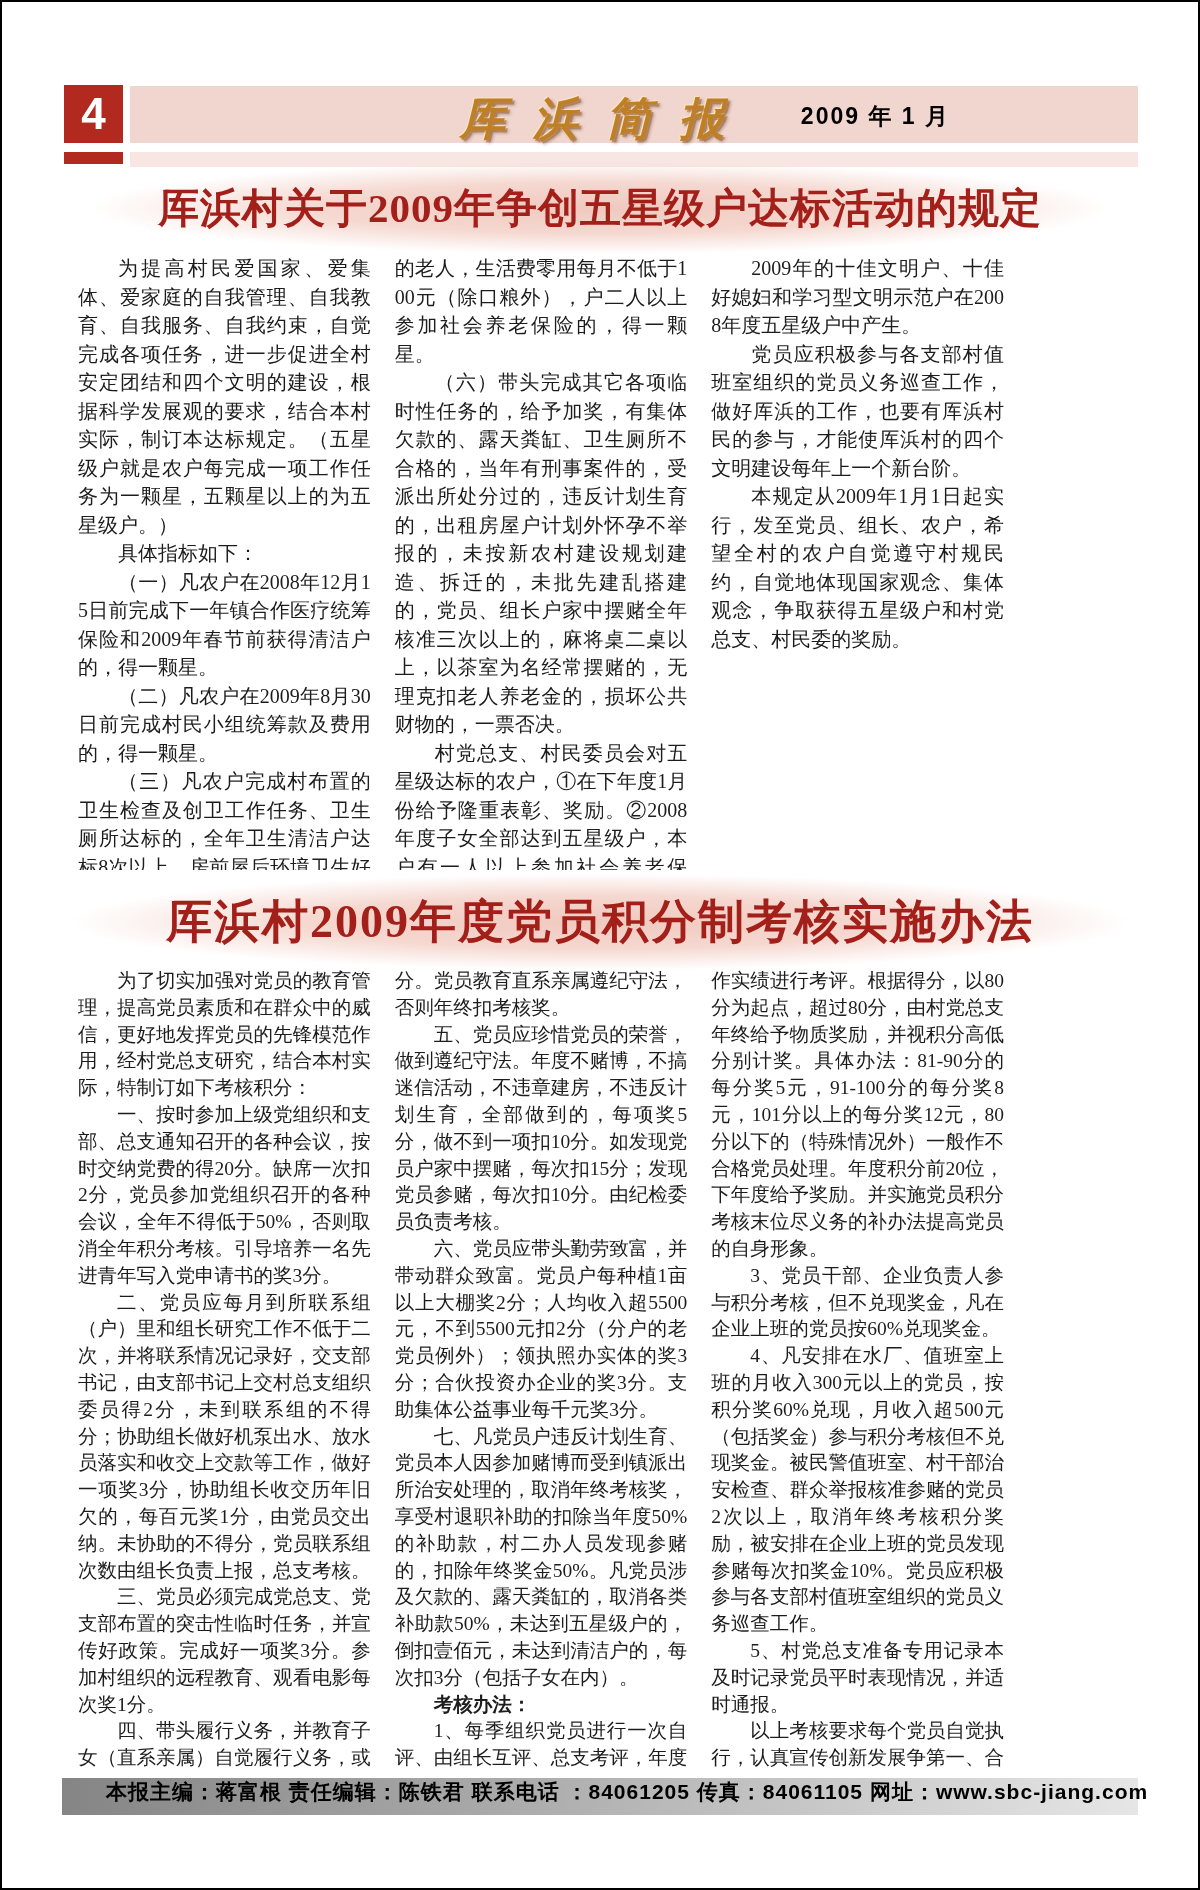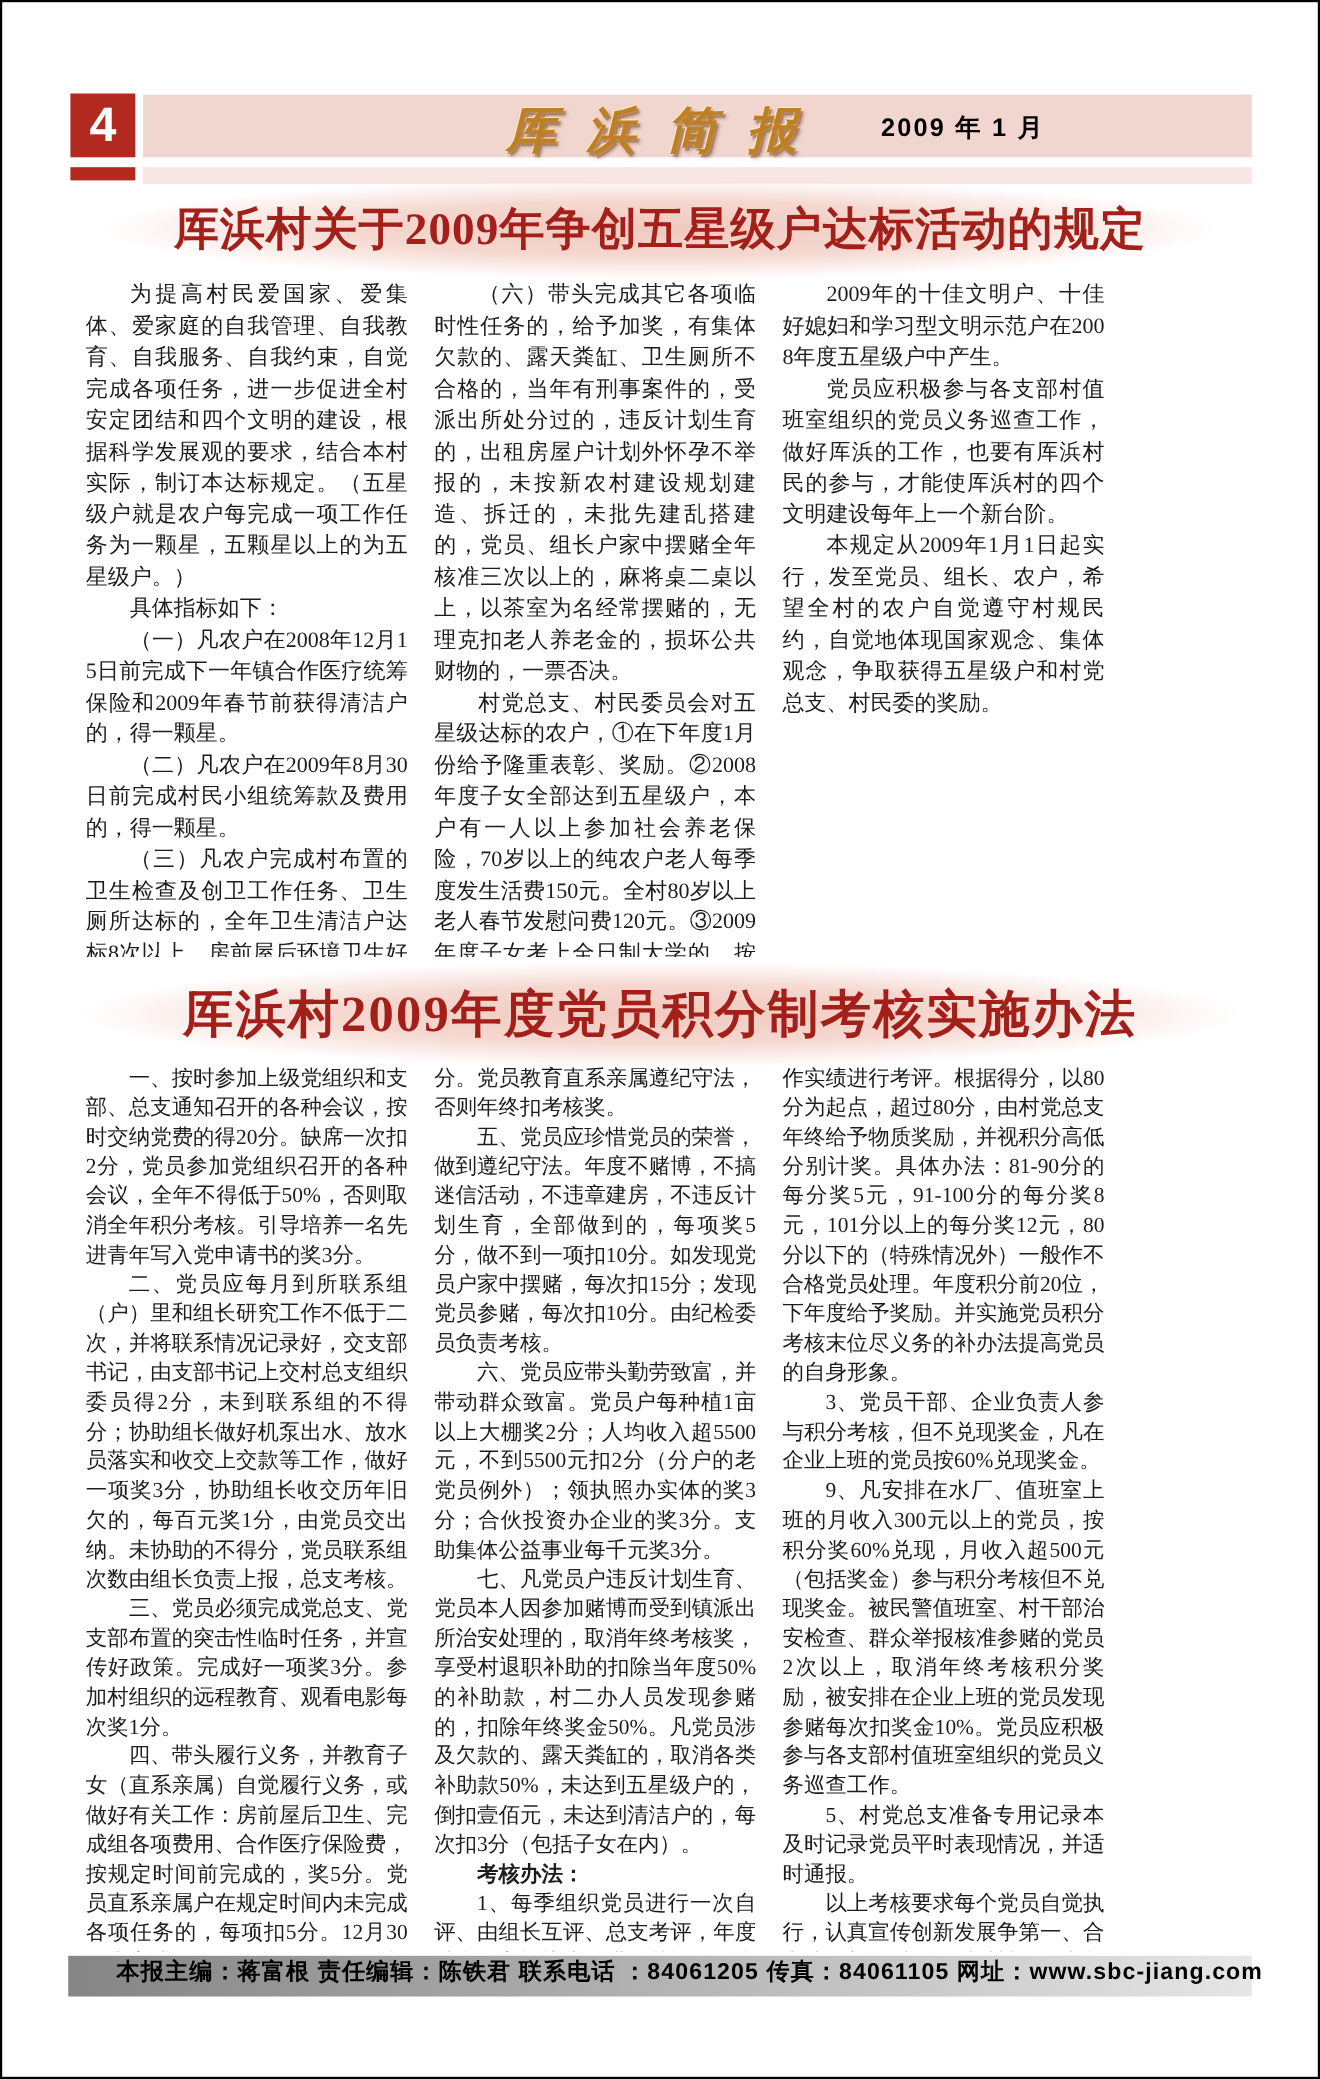--- a/index.html
+++ b/index.html
@@ -87,53 +87,55 @@
   </div>
   <div class="article a1">
     <div class="col">
         <p class="para s-p">为提高村民爱国家、爱集体、爱家庭的自我管理、自我教育、自我服务、自我约束，自觉完成各项任务，进一步促进全村安定团结和四个文明的建设，根据科学发展观的要求，结合本村实际，制订本达标规定。（五星级户就是农户每完成一项工作任务为一颗星，五颗星以上的为五星级户。）</p>
         <p class="para s-p">具体指标如下：</p>
         <p class="para s-p">（一）凡农户在2008年12月15日前完成下一年镇合作医疗统筹保险和2009年春节前获得清洁户的，得一颗星。</p>
         <p class="para s-p">（二）凡农户在2009年8月30日前完成村民小组统筹款及费用的，得一颗星。</p>
         <p class="para s-p">（三）凡农户完成村布置的卫生检查及创卫工作任务、卫生厕所达标的，全年卫生清洁户达标8次以上，房前屋后环境卫生好室内整洁，得一颗星。</p>
       </div>
     <div class="col">
+        <p class="para s-cont">的老人，生活费零用每月不低于100元（除口粮外），户二人以上参加社会养老保险的，得一颗星。</p>
         <p class="para s-p">（六）带头完成其它各项临时性任务的，给予加奖，有集体欠款的、露天粪缸、卫生厕所不合格的，当年有刑事案件的，受派出所处分过的，违反计划生育的，出租房屋户计划外怀孕不举报的，未按新农村建设规划建造、拆迁的，未批先建乱搭建的，党员、组长户家中摆赌全年核准三次以上的，麻将桌二桌以上，以茶室为名经常摆赌的，无理克扣老人养老金的，损坏公共财物的，一票否决。</p>
         <p class="para s-p">村党总支、村民委员会对五星级达标的农户，①在下年度1月份给予隆重表彰、奖励。②2008年度子女全部达到五星级户，本户有一人以上参加社会养老保险，70岁以上的纯农户老人每季度发生活费150元。全村80岁以上老人春节发慰问费120元。③2009年度子女考上全日制大学的，按五星级户达标年数，一次性每年奖</p>
       </div>
     <div class="col">
         <p class="para s-p">2009年的十佳文明户、十佳好媳妇和学习型文明示范户在2008年度五星级户中产生。</p>
         <p class="para s-p">党员应积极参与各支部村值班室组织的党员义务巡查工作，做好厍浜的工作，也要有厍浜村民的参与，才能使厍浜村的四个文明建设每年上一个新台阶。</p>
         <p class="para s-p">本规定从2009年1月1日起实行，发至党员、组长、农户，希望全村的农户自觉遵守村规民约，自觉地体现国家观念、集体观念，争取获得五星级户和村党总支、村民委的奖励。</p>
       </div>
   </div>
 
   <div class="title-block tb2">
     <div class="title-ellipse"></div>
     <div class="title-text t2">厍浜村2009年度党员积分制考核实施办法</div>
   </div>
   <div class="article a2">
     <div class="col">
+        <p class="para s-p">为了切实加强对党员的教育管理，提高党员素质和在群众中的威信，更好地发挥党员的先锋模范作用，经村党总支研究，结合本村实际，特制订如下考核积分：</p>
         <p class="para s-p">一、按时参加上级党组织和支部、总支通知召开的各种会议，按时交纳党费的得20分。缺席一次扣2分，党员参加党组织召开的各种会议，全年不得低于50%，否则取消全年积分考核。引导培养一名先进青年写入党申请书的奖3分。</p>
         <p class="para s-p">二、党员应每月到所联系组（户）里和组长研究工作不低于二次，并将联系情况记录好，交支部书记，由支部书记上交村总支组织委员得2分，未到联系组的不得分；协助组长做好机泵出水、放水员落实和收交上交款等工作，做好一项奖3分，协助组长收交历年旧欠的，每百元奖1分，由党员交出纳。未协助的不得分，党员联系组次数由组长负责上报，总支考核。</p>
         <p class="para s-p">三、党员必须完成党总支、党支部布置的突击性临时任务，并宣传好政策。完成好一项奖3分。参加村组织的远程教育、观看电影每次奖1分。</p>
         <p class="para s-p">四、带头履行义务，并教育子女（直系亲属）自觉履行义务，或做好有关工作：房前屋后卫生、完成组各项费用、合作医疗保险费，按规定时间前完成的，奖5分。党员直系亲属户在规定时间内未完成各项任务的，每项扣5分。12月30日未完成任务、有欠款的，每项扣10</p>
       </div>
     <div class="col">
         <p class="para s-cont">分。党员教育直系亲属遵纪守法，否则年终扣考核奖。</p>
         <p class="para s-p">五、党员应珍惜党员的荣誉，做到遵纪守法。年度不赌博，不搞迷信活动，不违章建房，不违反计划生育，全部做到的，每项奖5分，做不到一项扣10分。如发现党员户家中摆赌，每次扣15分；发现党员参赌，每次扣10分。由纪检委员负责考核。</p>
         <p class="para s-p">六、党员应带头勤劳致富，并带动群众致富。党员户每种植1亩以上大棚奖2分；人均收入超5500元，不到5500元扣2分（分户的老党员例外）；领执照办实体的奖3分；合伙投资办企业的奖3分。支助集体公益事业每千元奖3分。</p>
         <p class="para s-p">七、凡党员户违反计划生育、党员本人因参加赌博而受到镇派出所治安处理的，取消年终考核奖，享受村退职补助的扣除当年度50%的补助款，村二办人员发现参赌的，扣除年终奖金50%。凡党员涉及欠款的、露天粪缸的，取消各类补助款50%，未达到五星级户的，倒扣壹佰元，未达到清洁户的，每次扣3分（包括子女在内）。</p>
         <p class="para s-boldp">考核办法：</p>
         <p class="para s-p">1、每季组织党员进行一次自评、由组长互评、总支考评，年度结合民主评议党员进行总评。（自评不如实反映情况的，加倍扣分）</p>
       </div>
     <div class="col">
         <p class="para s-cont">作实绩进行考评。根据得分，以80分为起点，超过80分，由村党总支年终给予物质奖励，并视积分高低分别计奖。具体办法：81-90分的每分奖5元，91-100分的每分奖8元，101分以上的每分奖12元，80分以下的（特殊情况外）一般作不合格党员处理。年度积分前20位，下年度给予奖励。并实施党员积分考核末位尽义务的补办法提高党员的自身形象。</p>
         <p class="para s-p">3、党员干部、企业负责人参与积分考核，但不兑现奖金，凡在企业上班的党员按60%兑现奖金。</p>
-        <p class="para s-p">9、凡安排在水厂、值班室上班的月收入300元以上的党员，按积分奖60%兑现，月收入超500元（包括奖金）参与积分考核但不兑现奖金。被民警值班室、村干部治安检查、群众举报核准参赌的党员2次以上，取消年终考核积分奖励，被安排在企业上班的党员发现参赌每次扣奖金10%。党员应积极参与各支部村值班室组织的党员义务巡查工作。</p>
+        <p class="para s-p">4、凡安排在水厂、值班室上班的月收入300元以上的党员，按积分奖60%兑现，月收入超500元（包括奖金）参与积分考核但不兑现奖金。被民警值班室、村干部治安检查、群众举报核准参赌的党员2次以上，取消年终考核积分奖励，被安排在企业上班的党员发现参赌每次扣奖金10%。党员应积极参与各支部村值班室组织的党员义务巡查工作。</p>
         <p class="para s-p">5、村党总支准备专用记录本及时记录党员平时表现情况，并适时通报。</p>
         <p class="para s-p">以上考核要求每个党员自觉执行，认真宣传创新发展争第一、合力建设新厍浜的厍浜精神，奋力争先，使村党总支工作做得更好。本实施办法从2009年1月1日起实行。</p>
       </div>
   </div>
 
   <div class="footer">
     <span>本报主编：蒋富根  责任编辑：陈铁君  联系电话 ：84061205  传真：84061105  网址：www.sbc-jiang.com</span>
   </div>
 
 </div>

